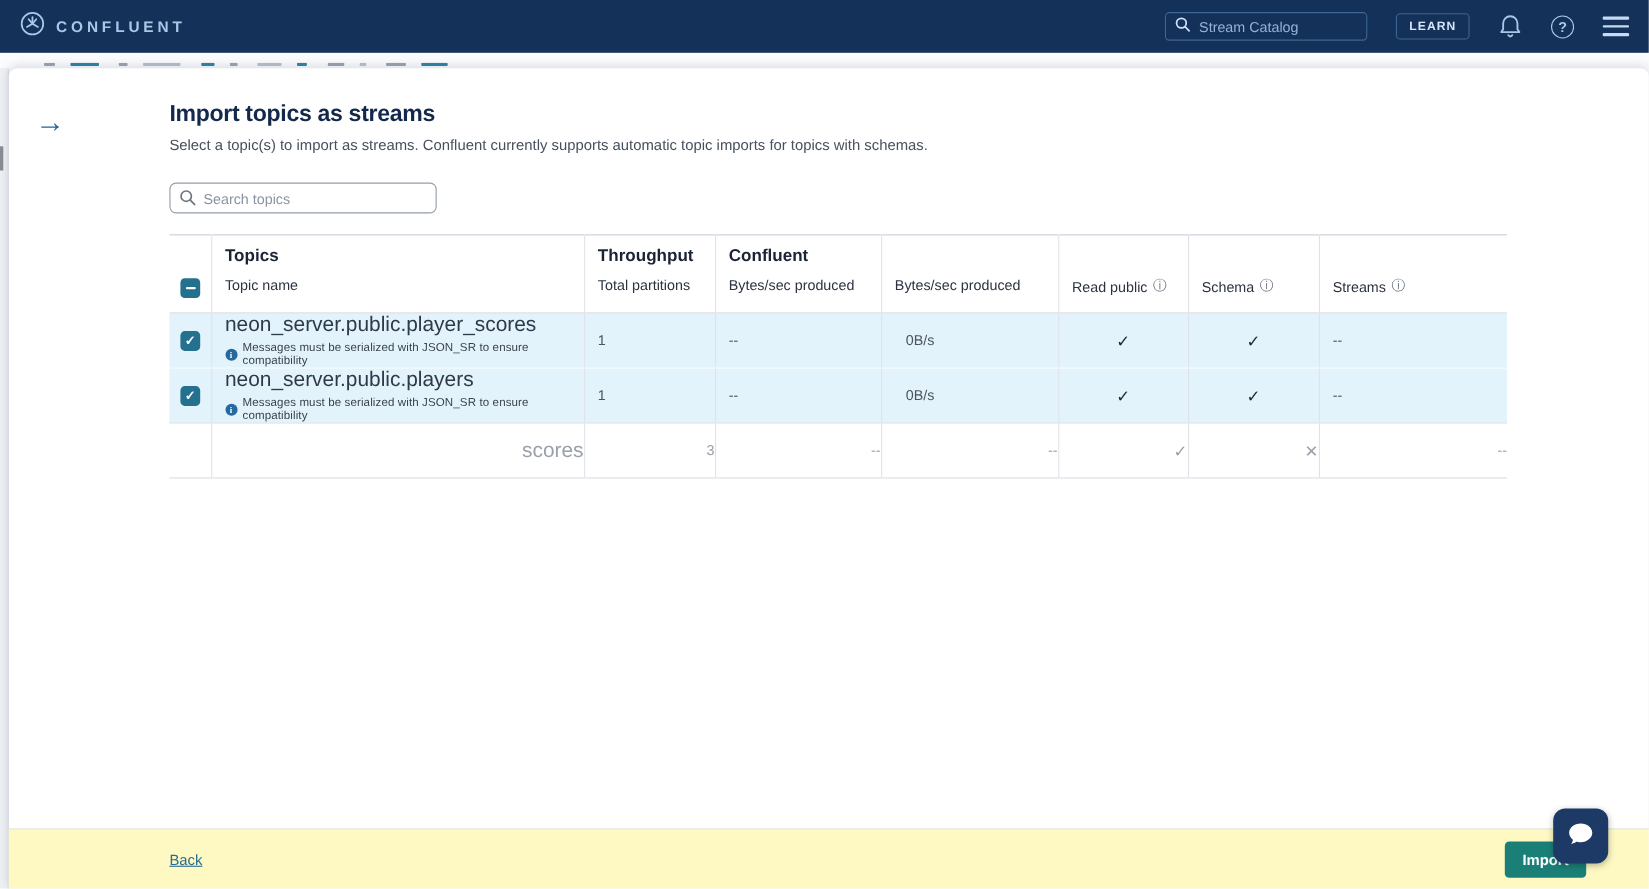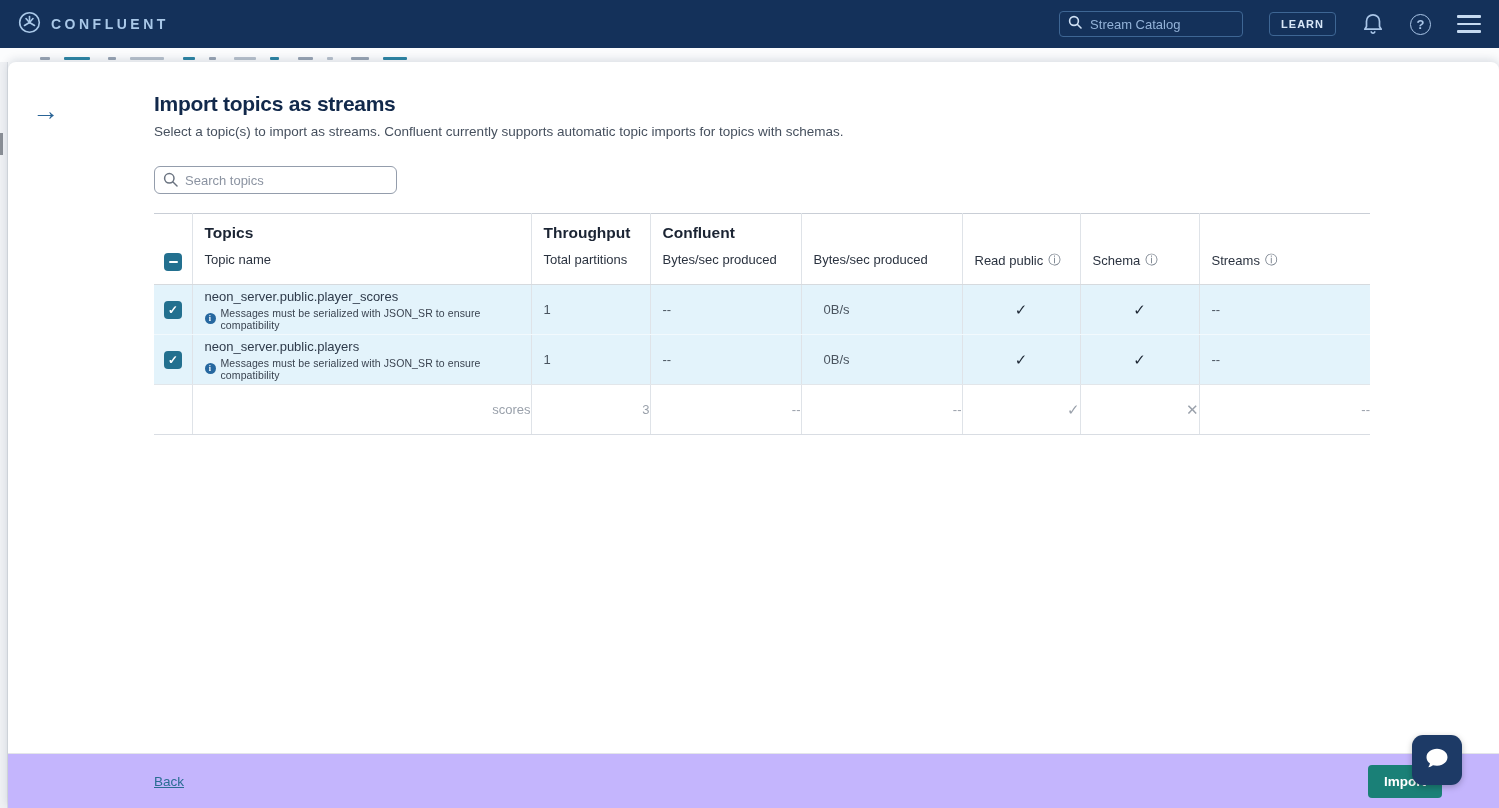--- a/index.html
+++ b/index.html
@@ -58,40 +58,40 @@
   th.check-col { vertical-align:bottom; padding:0 0 13px 10px; }
   .info-glyph { color:#6a7480; font-size:12.5px; font-style:normal; cursor:pointer; }
 
   tbody td { padding:0 0 0 12px; height:50px; }
   tr.sel { background:#e3f3fb; }
   tr.sel td { border-bottom:1px solid #f2f9fd; }
   tr.sel + tr.sel td { border-top:none; }
   tbody tr:nth-child(2) td { border-bottom:1px solid #e2e6ea; }
   tbody tr:nth-child(3) td { border-bottom:1px solid #d9dde3;text-align:right; }
   td.cb-cell { padding-left:10px; }
-  .topic-name { color:#2e3a4a; font-size:13px; }
+  .topic-name { color:#2e3a4a; font-size:19px; }
   .topic-note { margin-top:3px; display:flex; align-items:center; gap:5px;
                 font-size:10.5px; color:#3a4350; letter-spacing:0.1px; }
   .note-i { width:11px; height:11px; min-width:11px; border-radius:50%; background:#2668a0; color:#fff;
             font-size:8px; font-weight:700; display:inline-flex; align-items:center; justify-content:center;
             font-family:"Liberation Serif",serif; }
   td.center { text-align:center; padding-left:0; }
   .mark { color:#1c2633; font-size:15px; }
   tr.disabled td, tr.disabled .mark { color:#9aa1ab; }
   td.consumed { padding-left:22px; }
 
   
   .cbx { width:18px; height:18px; border-radius:4px; background:#23708f; border:none; cursor:pointer;
          display:inline-flex; align-items:center; justify-content:center; color:#fff; }
   .cbx .tick { font-size:12px; font-weight:700; line-height:1; }
   .cbx .dash { width:9px; height:2.4px; background:#fff; border-radius:1px; }
 
   
   .panel-footer { position:absolute; left:0; right:0; bottom:0; height:55px; border-top:1px solid #e3e5e9;
-                  background:#c4b5fd; display:flex; align-items:center; justify-content:space-between;
+                  background:#fef9c3; display:flex; align-items:center; justify-content:space-between;
                   padding:0 57px 0 146px; }
   .back-link { color:#2a6d93; font-size:13.5px; text-decoration:underline; cursor:pointer; }
   .import-btn { background:#1a8077; color:#fff; border:none; border-radius:4px; width:74px; height:33px;
                 font-size:13.5px; font-weight:700; cursor:pointer; font-family:"Liberation Sans",sans-serif; }
 
   
   .chat-fab { position:absolute; right:37px; bottom:23px; width:50px; height:50px; border-radius:11px;
               background:#1d3a66; border:none; cursor:pointer; display:flex; align-items:center;
               justify-content:center; box-shadow:0 2px 6px rgba(0,0,0,.25); z-index:6; }
 </style>

